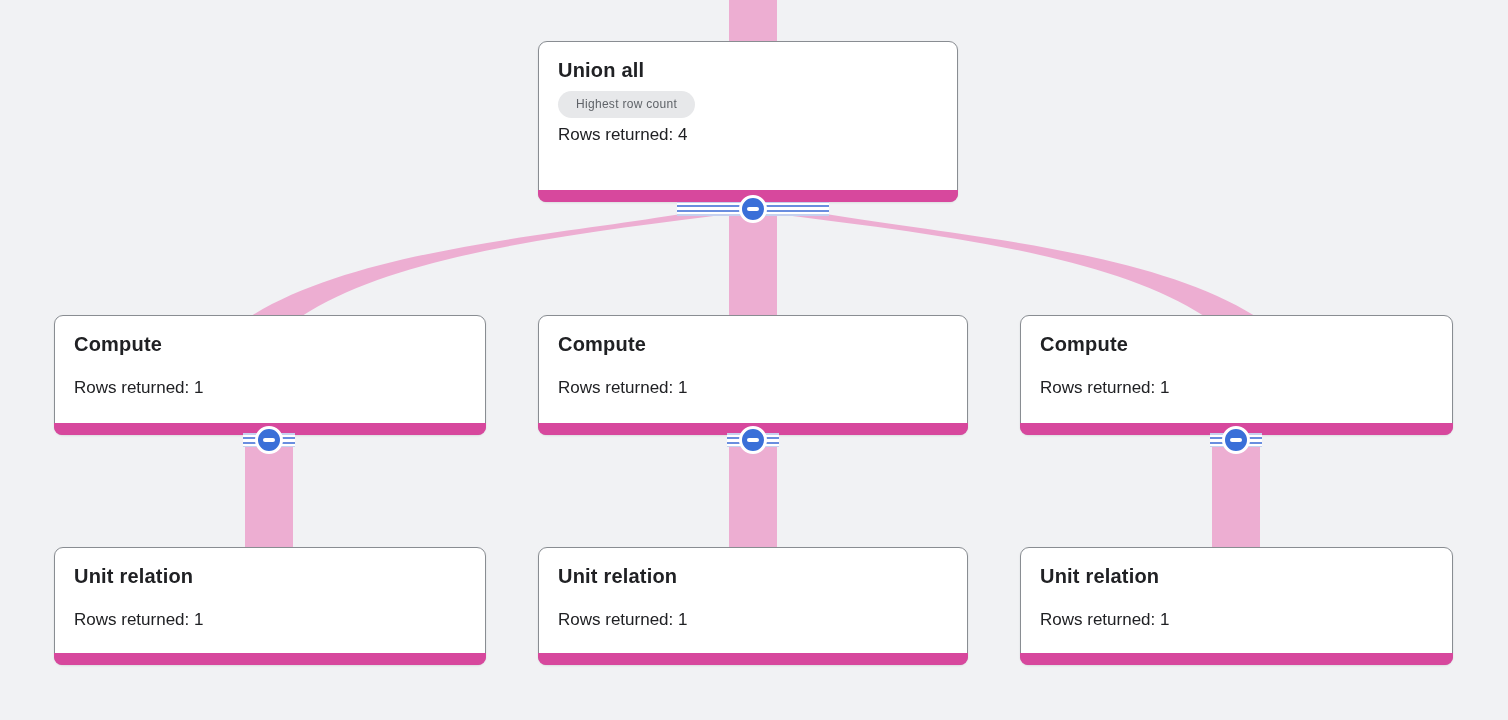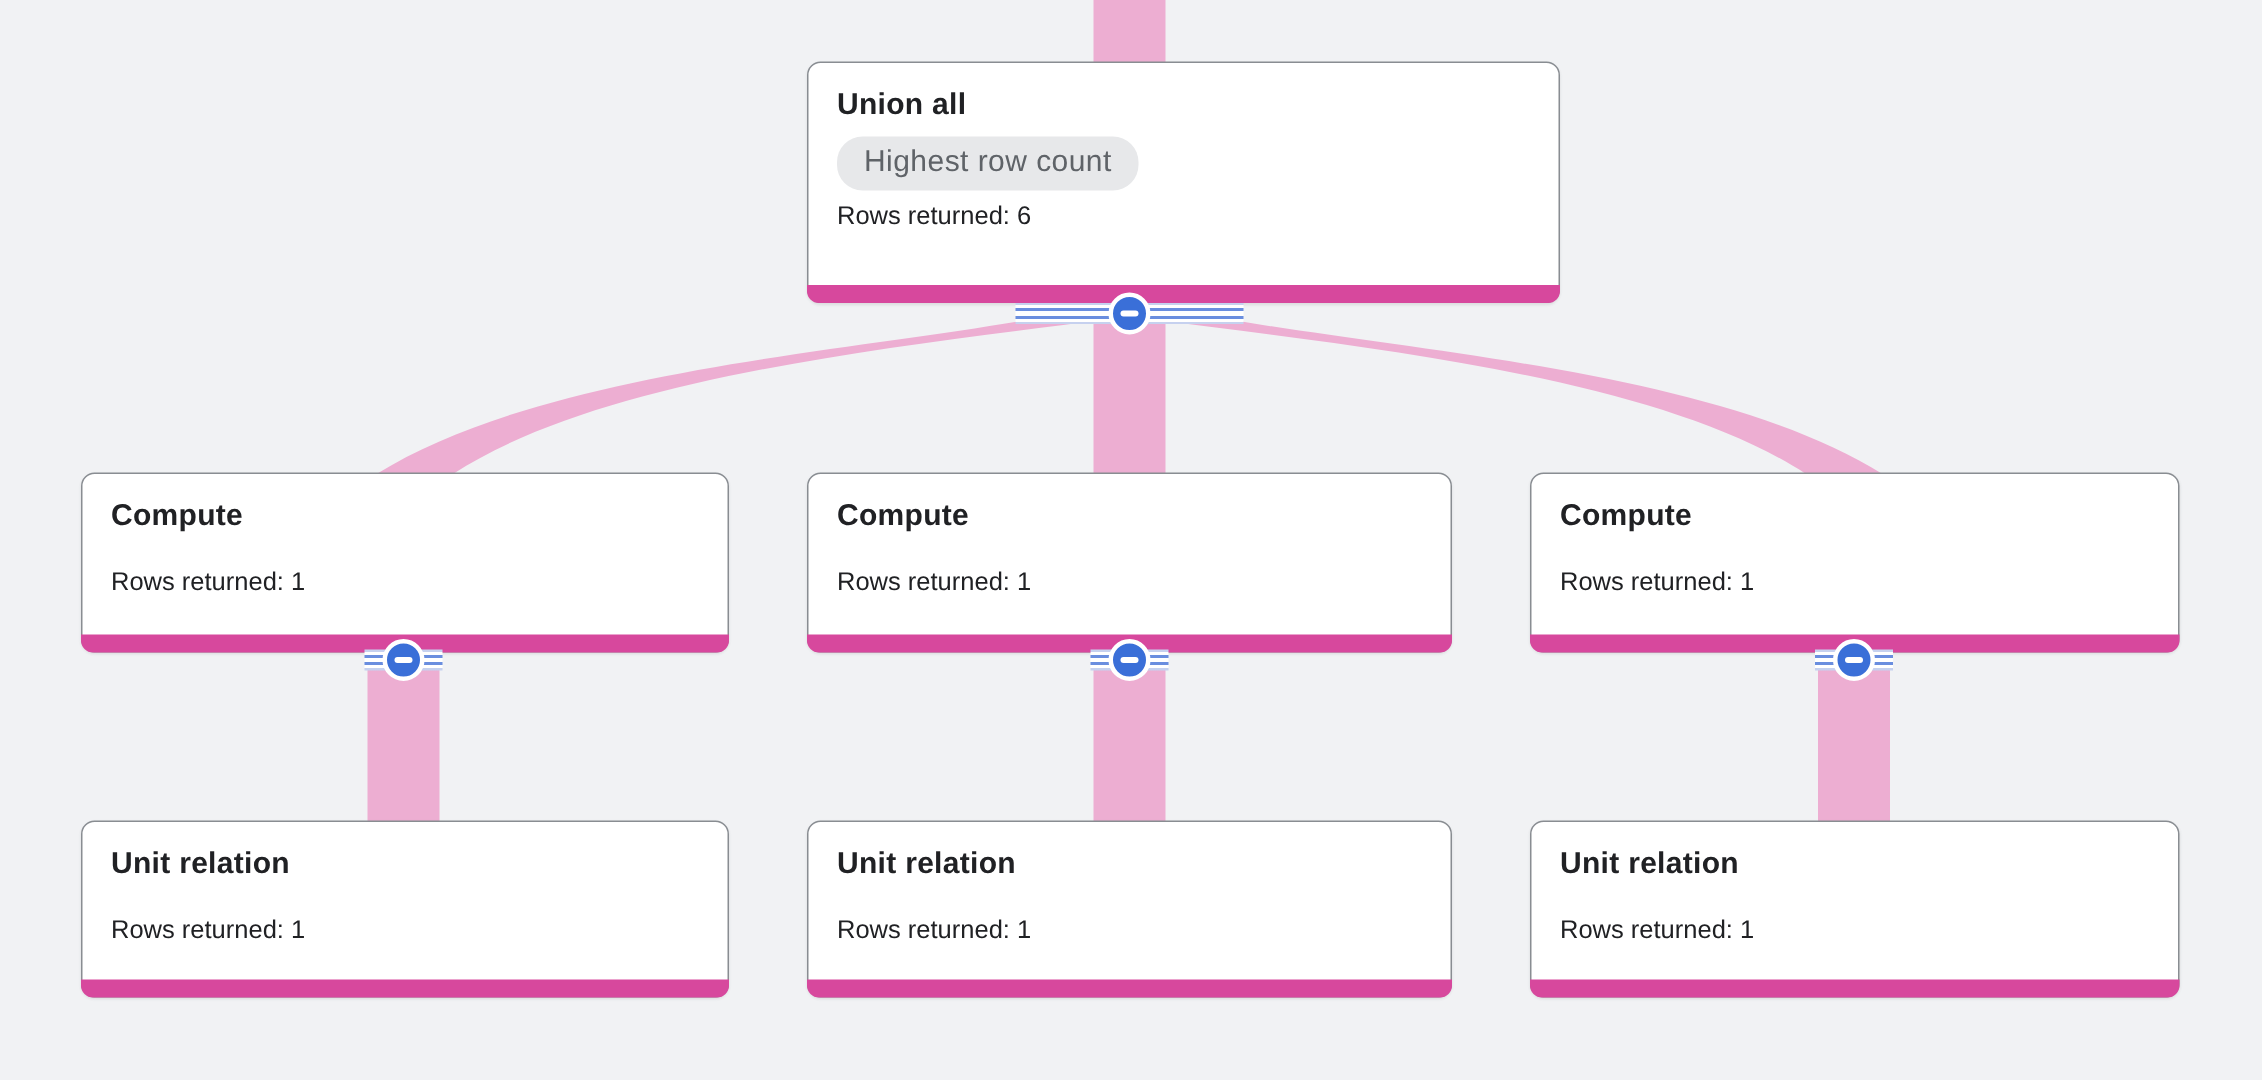--- a/index.html
+++ b/index.html
@@ -26,21 +26,21 @@
     border-radius:0 0 8px 8px;
   }
   .node-title {
     font-size:20px; font-weight:600; letter-spacing:.2px; color:#202124;
     line-height:1.2;
   }
   .rows-label { font-size:17px; color:#202124; margin-top:22px; line-height:1.2; }
   .badge {
     display:inline-block; margin-top:9px;
     background:#e7e8ea; color:#5f6368;
-    font-size:20px; letter-spacing:.3px;
+    font-size:12px; letter-spacing:.3px;
     padding:6px 18px 7px; border-radius:17px;
   }
 
   .collapse {
     position:absolute; transform:translate(-50%,-50%);
     display:flex; align-items:center; justify-content:center;
     cursor:pointer;
   }
   .stripes {
     height:14px;
@@ -68,26 +68,26 @@
   <svg class="edges-layer" width="1508" height="720" viewBox="0 0 1508 720">
     <rect class="edge" x="729" y="0" width="48" height="44"></rect>
     <path class="edge" d="M686,213 C560,235 360,248 251,316 L277,329 L302,316 C400,252 590,232 737,213 Z"></path>
     <rect class="edge" x="729" y="214" width="48" height="104"></rect>
     <path class="edge" d="M820,213 C946,235 1146,248 1255,316 L1229,329 L1204,316 C1106,252 916,232 769,213 Z"></path>
     <rect class="edge" x="245" y="446" width="48" height="102"></rect>
     <rect class="edge" x="729" y="446" width="48" height="102"></rect>
     <rect class="edge" x="1212" y="446" width="48" height="102"></rect>
   </svg>
 
-  <div class="card" style="left:538px; top:41px; width:502px; height:161px;">
+  <div class="card" style="left:538px; top:41px; width:420px; height:161px;">
     <div class="node-title">Union all</div>
     <div>
       <span class="badge">Highest row count</span>
     </div>
-    <div class="rows-label" style="margin-top:7px;">Rows returned: 6</div>
+    <div class="rows-label" style="margin-top:7px;">Rows returned: 4</div>
     <div class="accent-bar"></div>
   </div>
 
   <div class="card" style="left:54px; top:315px; width:432px; height:120px;">
     <div class="node-title">Compute</div>
     <div class="rows-label">Rows returned: 1</div>
     <div class="accent-bar"></div>
   </div>
 
   <div class="card" style="left:538px; top:315px; width:430px; height:120px;">

